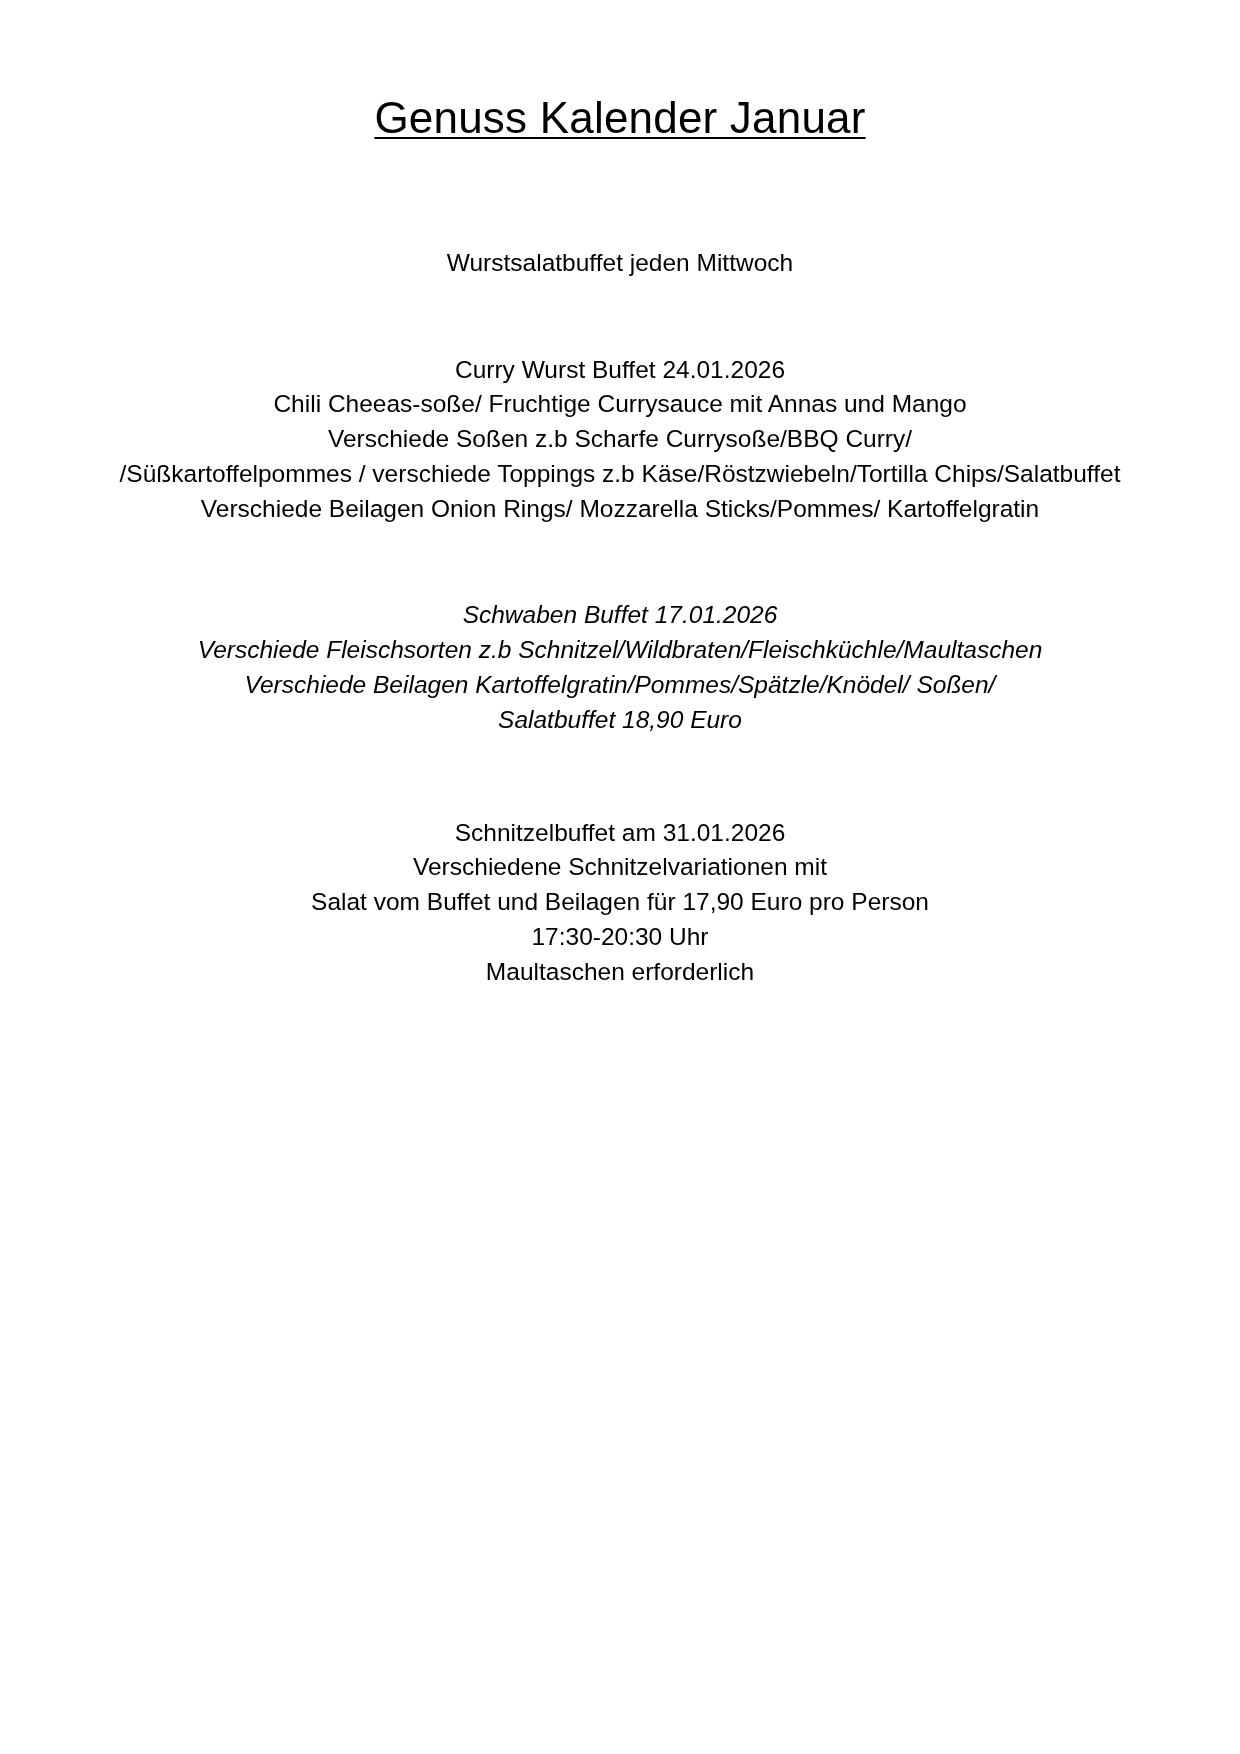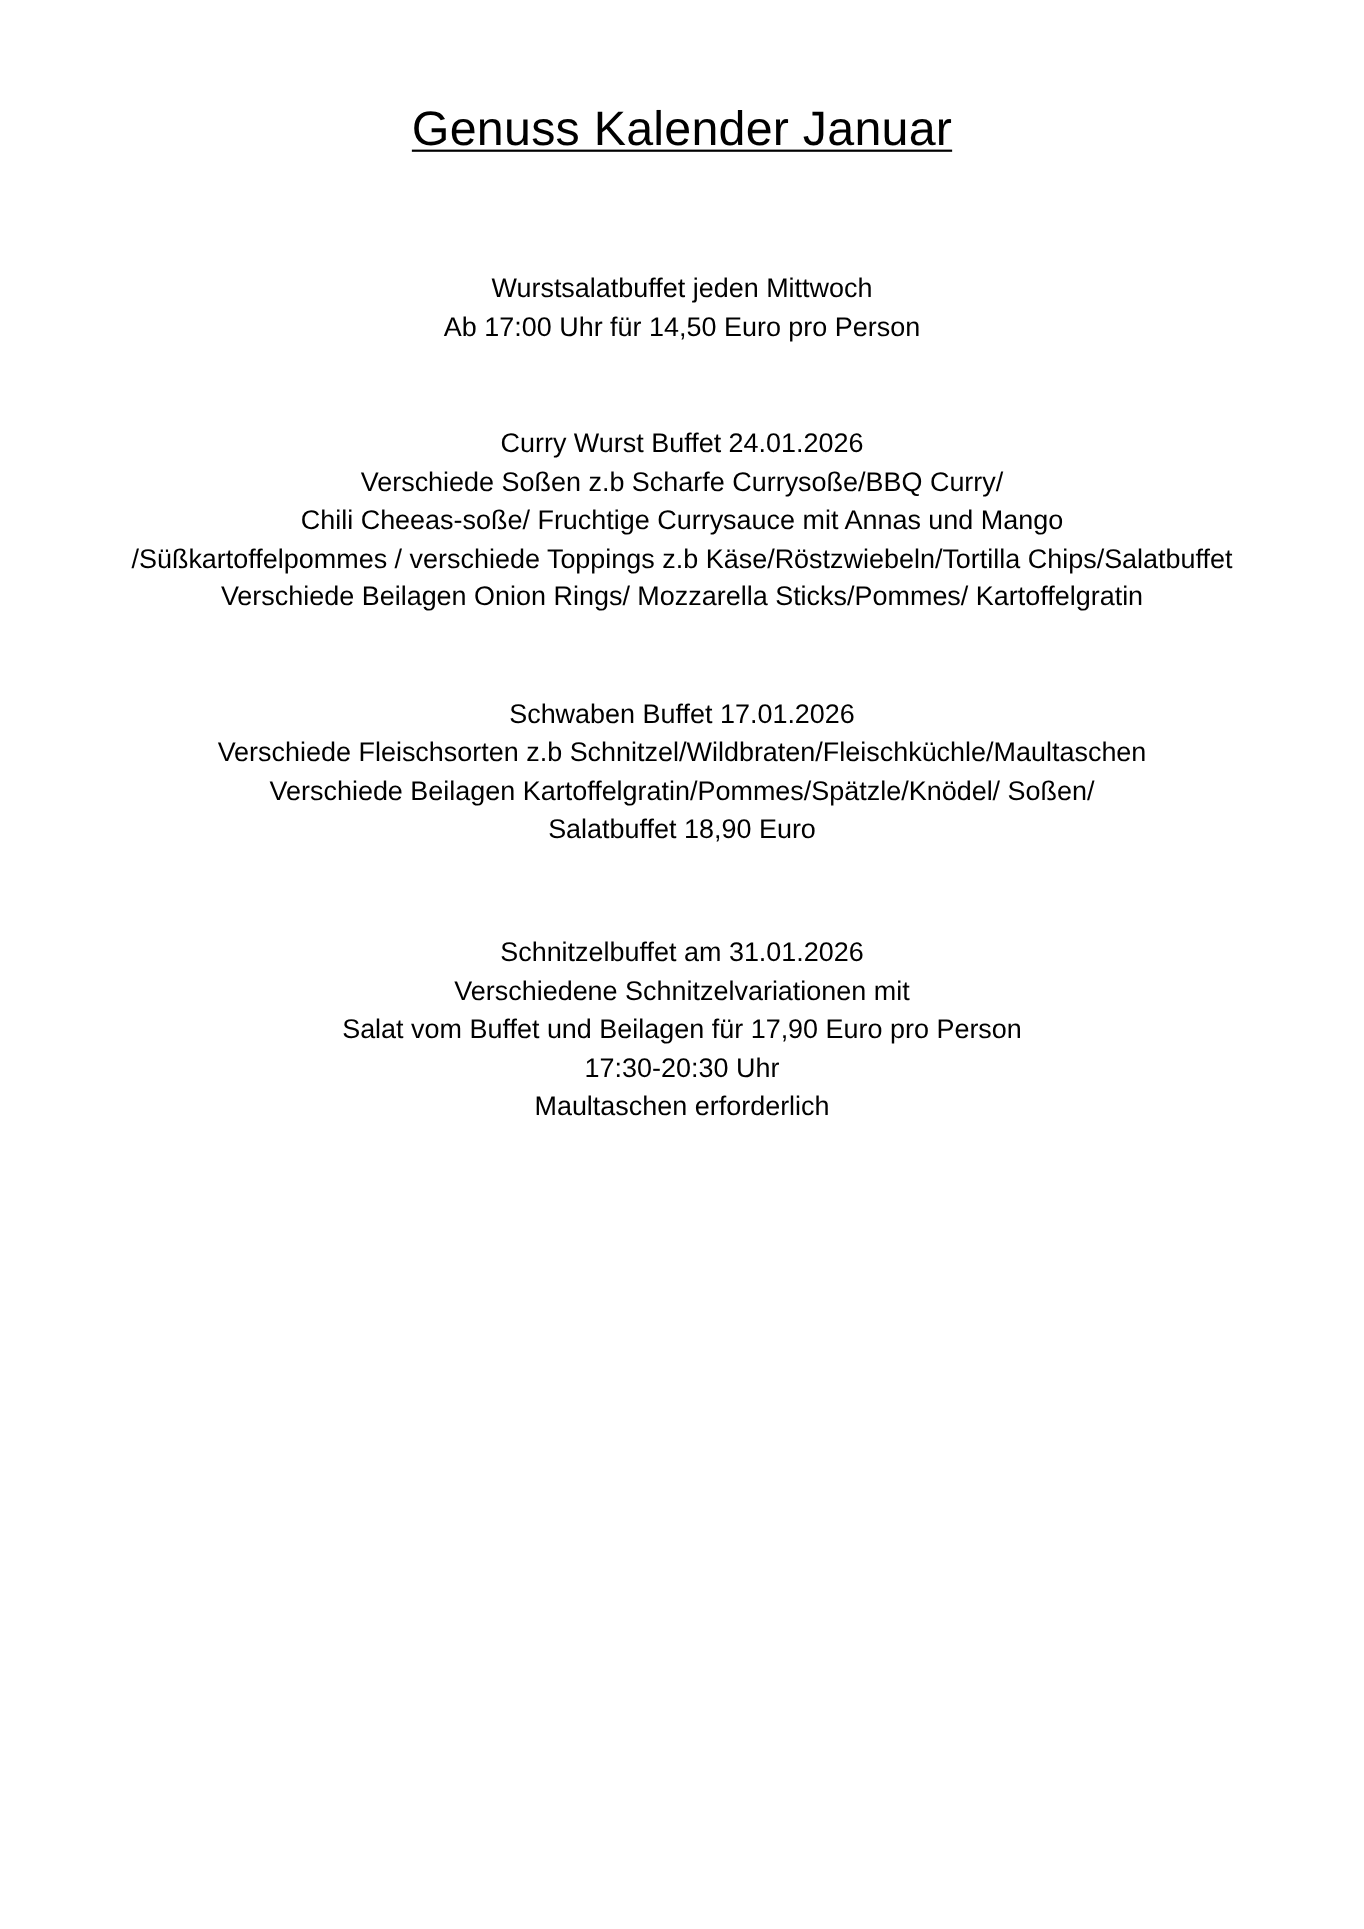--- a/index.html
+++ b/index.html
@@ -42,39 +42,38 @@
     line-height: 1.42;
     font-weight: 400;
   }
   .section .line {
     display: block;
     white-space: nowrap;
   }
   
   .sec-wurstsalat { margin-top: 101px; }
   .sec-curry      { margin-top: 72px; }
-  .sec-schwaben   { margin-top: 72px; }
+  .sec-schwaben   { margin-top: 72px; font-style: italic; }
   .sec-schnitzel  { margin-top: 78px; text-align: center; }
 </style>
 </head>
 <body>
 
 <div class="page">
 
   <h1 class="doc-title"><span class="u">Genuss Kalender Januar</span></h1>
 
   <div class="section sec-wurstsalat">
     <span class="line">Wurstsalatbuffet jeden Mittwoch</span>
-    <span class="line">Ab 17:00 Uhr für 14,50 Euro pro Person</span>
   </div>
 
   <div class="section sec-curry">
     <span class="line">Curry Wurst Buffet 24.01.2026</span>
+    <span class="line">Chili Cheeas-soße/ Fruchtige Currysauce mit Annas und Mango</span>
     <span class="line">Verschiede Soßen z.b Scharfe Currysoße/BBQ Curry/</span>
-    <span class="line">Chili Cheeas-soße/ Fruchtige Currysauce mit Annas und Mango</span>
     <span class="line">/Süßkartoffelpommes / verschiede Toppings z.b Käse/Röstzwiebeln/Tortilla Chips/Salatbuffet</span>
     <span class="line">Verschiede Beilagen Onion Rings/ Mozzarella Sticks/Pommes/ Kartoffelgratin</span>
   </div>
 
   <div class="section sec-schwaben">
     <span class="line">Schwaben Buffet 17.01.2026</span>
     <span class="line">Verschiede Fleischsorten z.b Schnitzel/Wildbraten/Fleischküchle/Maultaschen</span>
     <span class="line">Verschiede Beilagen Kartoffelgratin/Pommes/Spätzle/Knödel/ Soßen/</span>
     <span class="line">Salatbuffet 18,90 Euro</span>
   </div>

